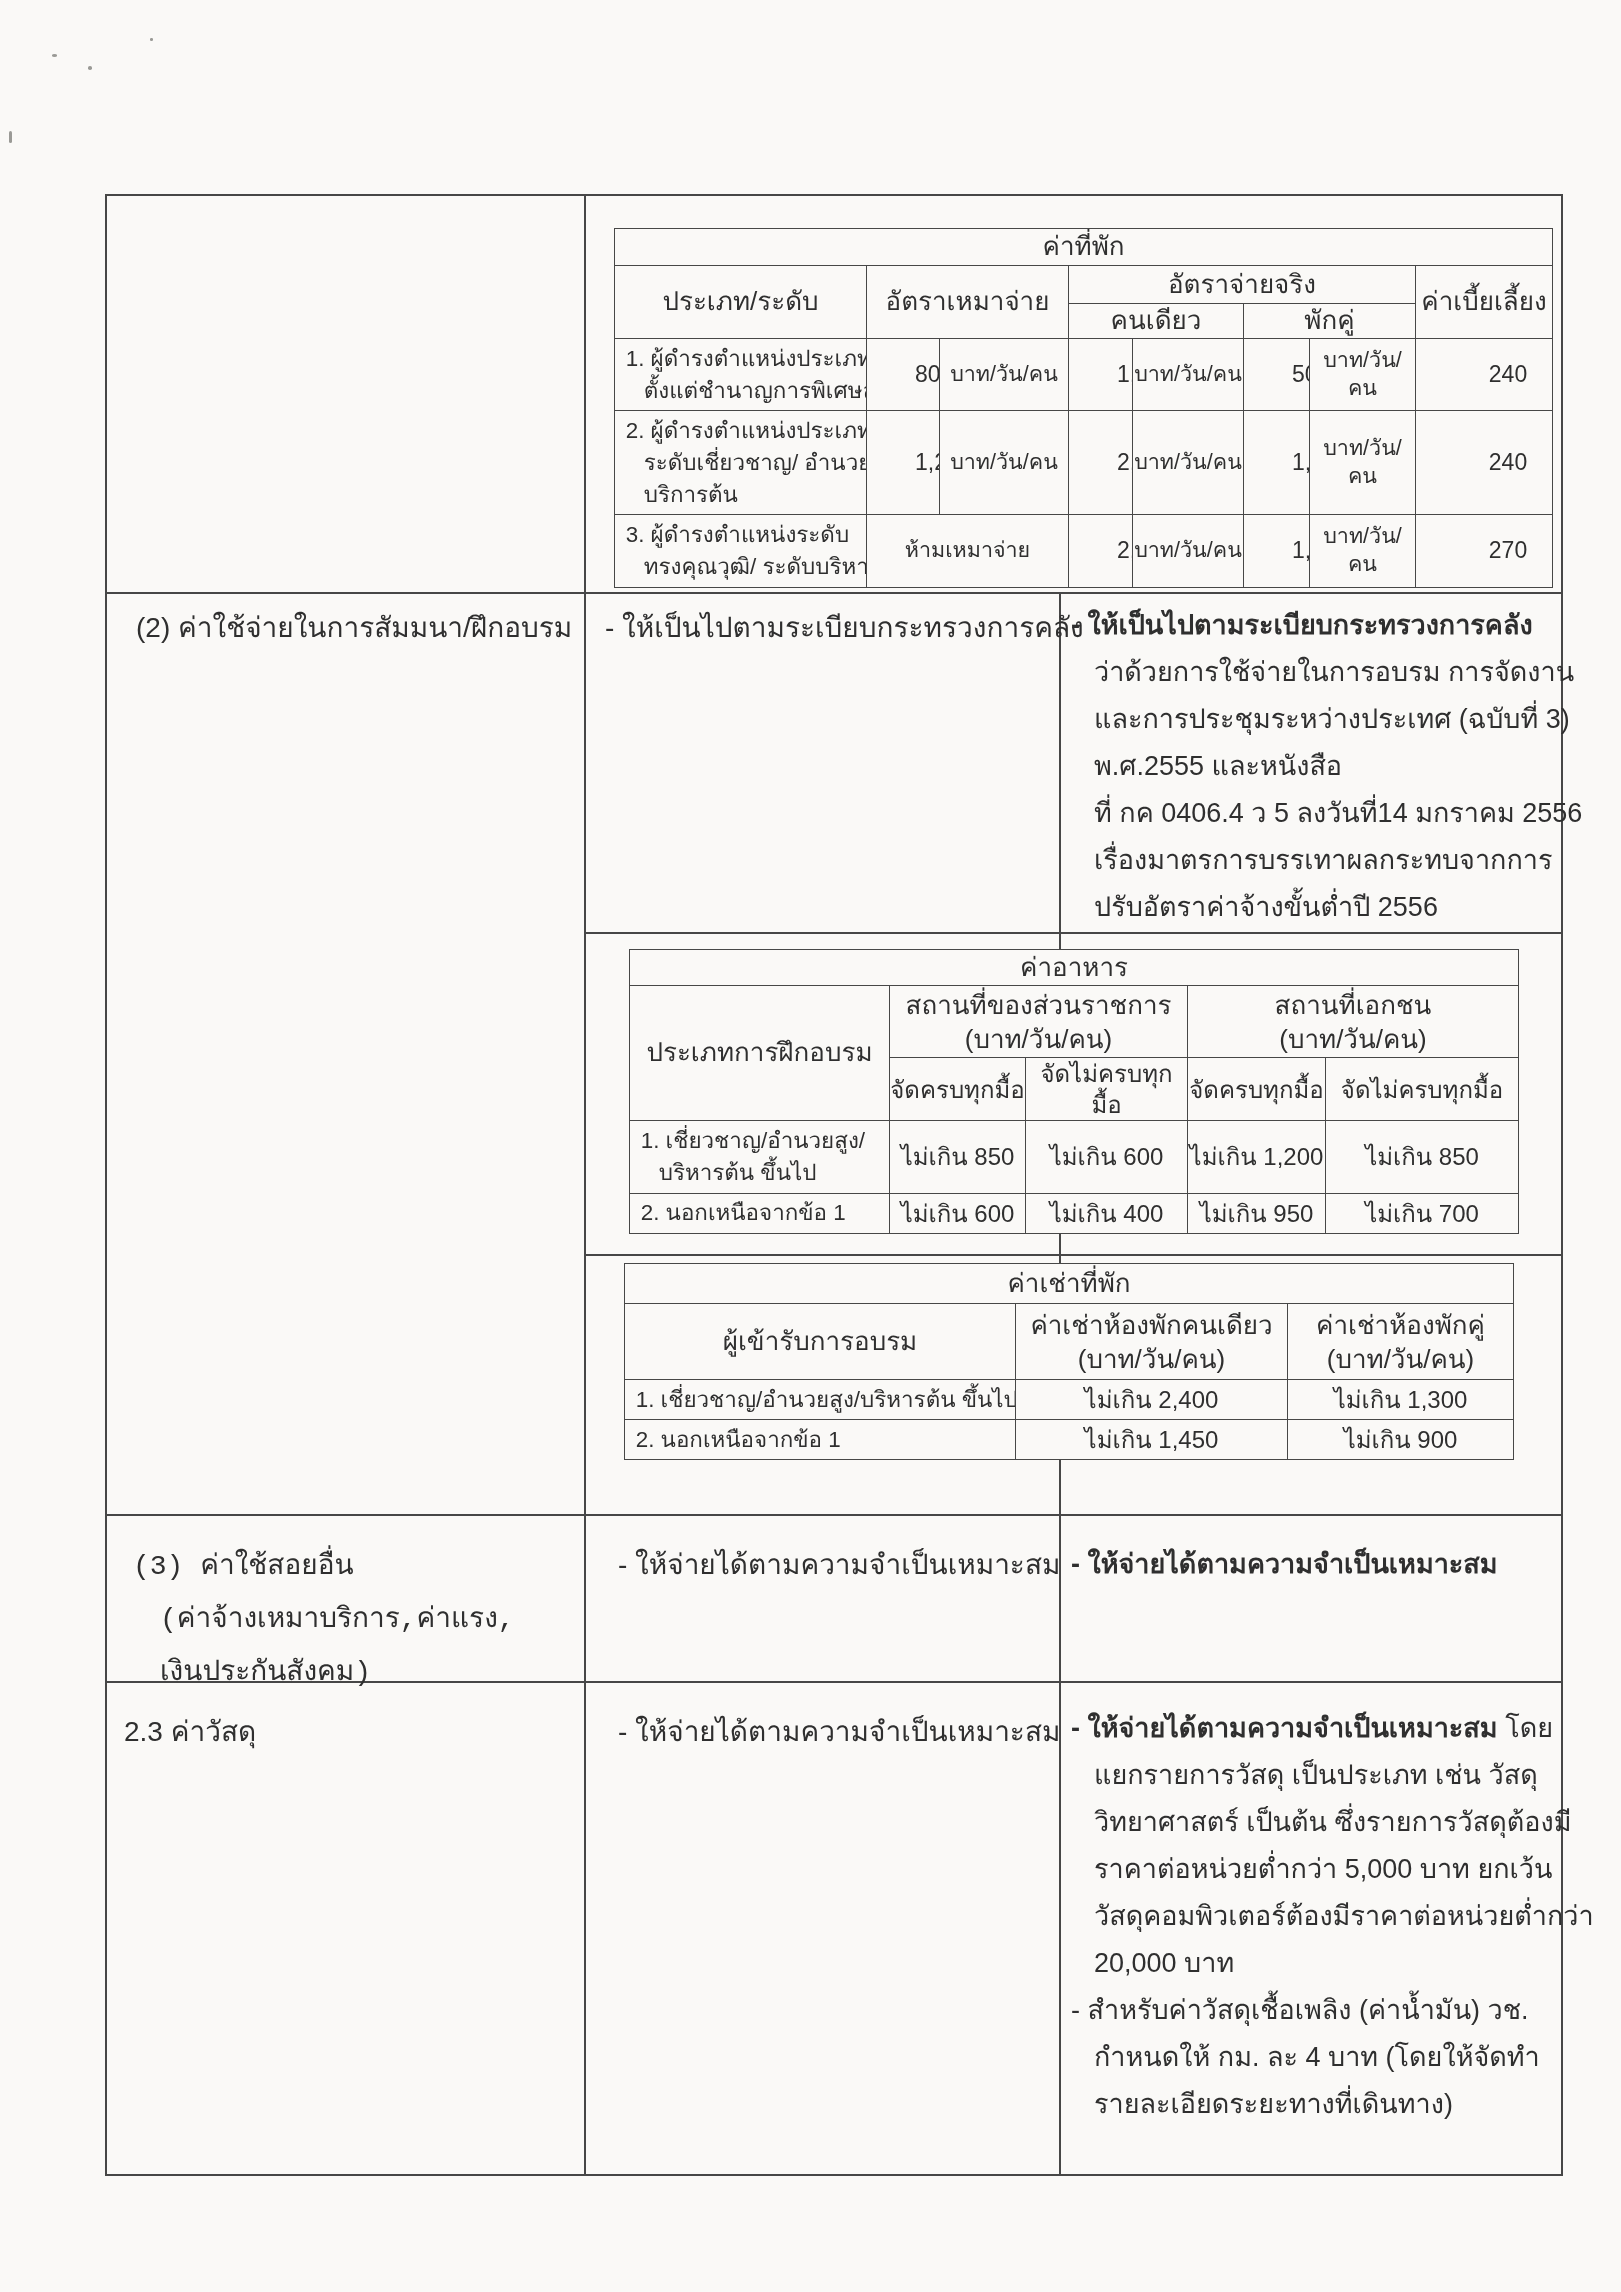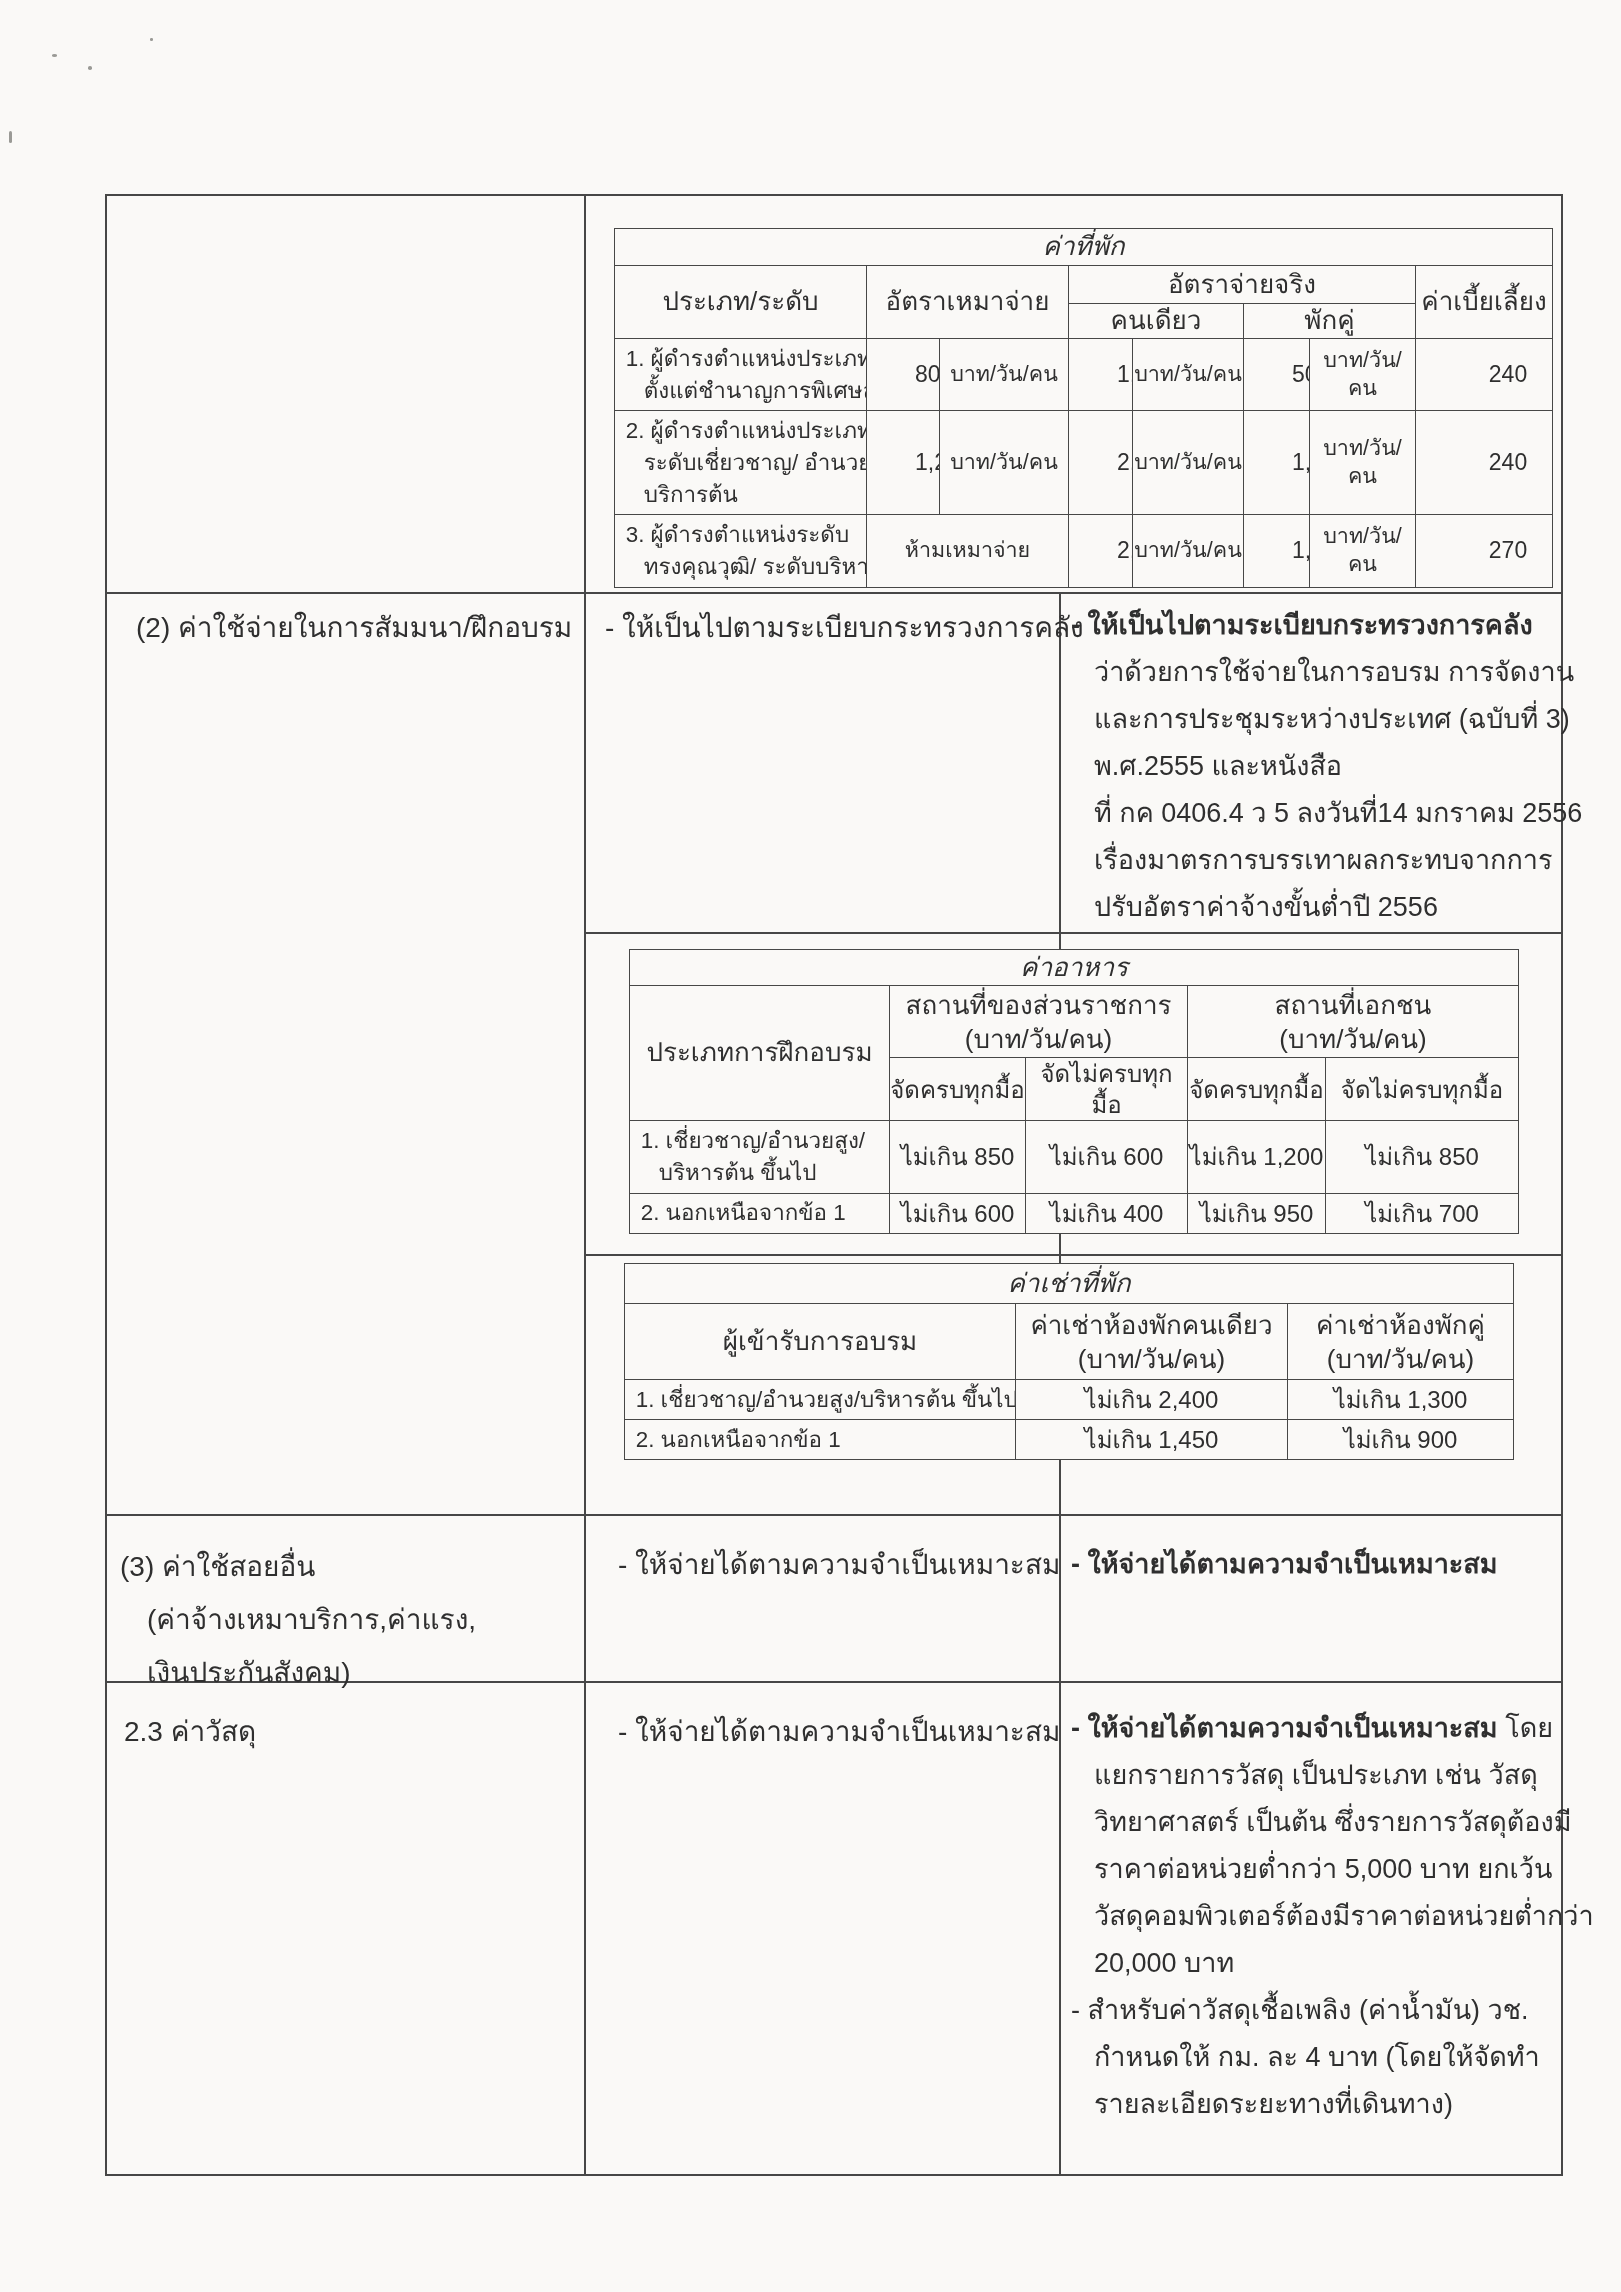--- a/index.html
+++ b/index.html
@@ -25,21 +25,21 @@
     border-collapse:collapse;table-layout:fixed;
     background:var(--paper);
     color:var(--ink);
   }
   .doc-table td{
     border:1.8px solid var(--line);
     text-align:center;vertical-align:middle;
     padding:0;font-size:24px;line-height:1.3;
     overflow:hidden;
   }
-  .doc-table td.title{font-size:26px;font-style:italic;}
+  .doc-table td.title{font-size:26px;}
   .doc-table td.hd{font-size:26px;}
   .doc-table td.name{
     text-align:left;padding:3.6px 3.6px 3.6px 10.7px;
     font-size:22.4px;line-height:32px;white-space:nowrap;
   }
   .doc-table td.name .ind{padding-left:18px;}
   .doc-table td.num{font-size:23px;padding-left:48px;}
   .doc-table td.unit{font-size:21.5px;}
   .doc-table .hd2{display:block;line-height:34px;}
 
@@ -233,21 +233,21 @@
       <td>ไม่เกิน 1,300</td>
     </tr>
     <tr style="height:38px">
       <td class="name">2. นอกเหนือจากข้อ 1</td>
       <td>ไม่เกิน 1,450</td>
       <td>ไม่เกิน 900</td>
     </tr>
   </tbody>
     </table>
 
-  <div class="txt llines" style="left:120px;top:1540px;">
+  <div class="txt llines" style="left:133px;top:1540px;font-family:Liberation Mono, monospace;">
     <div class="ln">(3) ค่าใช้สอยอื่น</div>
     <div class="ln cont">(ค่าจ้างเหมาบริการ,ค่าแรง,</div>
     <div class="ln cont">เงินประกันสังคม)</div>
   </div>
   <div class="txt" style="left:618px;top:1542px;">- ให้จ่ายได้ตามความจำเป็นเหมาะสม</div>
   <div class="txt lead" style="left:1071px;top:1542px;font-size:27px;">- ให้จ่ายได้ตามความจำเป็นเหมาะสม</div>
 
   <div class="txt" style="left:124px;top:1709px;">2.3 ค่าวัสดุ</div>
   <div class="txt" style="left:618px;top:1709px;">- ให้จ่ายได้ตามความจำเป็นเหมาะสม</div>
   <div class="rblock tight" style="left:1071px;top:1705px;width:502px;">

